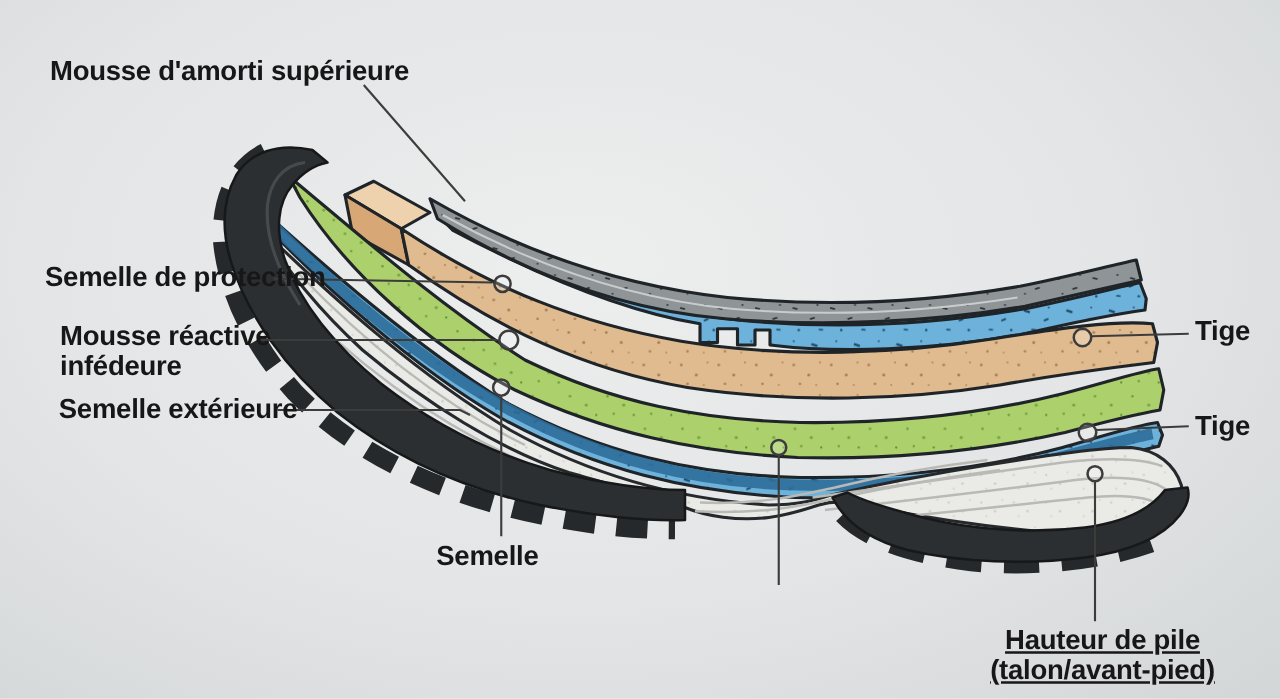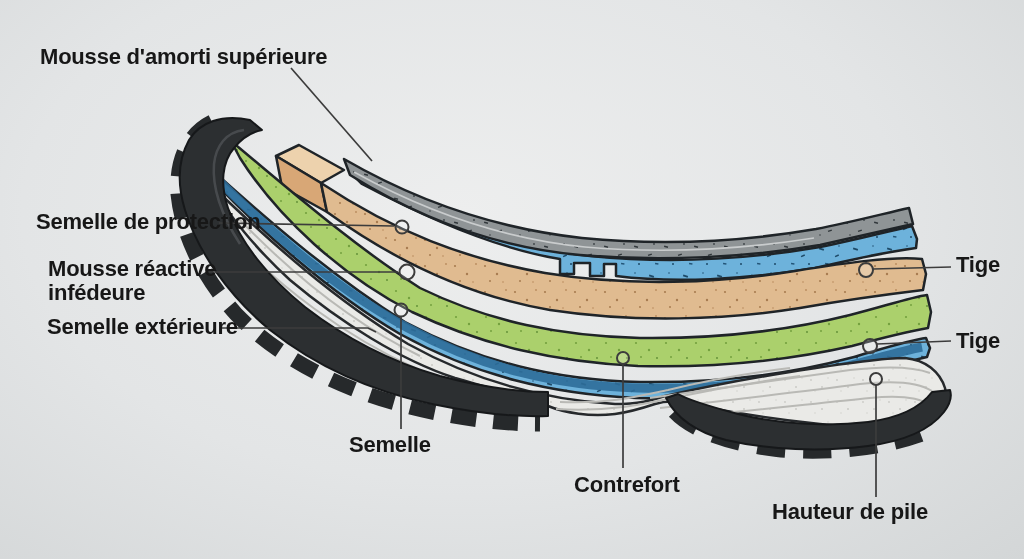--- a/index.html
+++ b/index.html
@@ -3,21 +3,21 @@
 <meta charset="utf-8">
 <style>
   html,body{margin:0;padding:0;}
   body{width:1024px;height:559px;overflow:hidden;
        font-family:"Liberation Sans","DejaVu Sans",sans-serif;}
   .stage{position:relative;width:1024px;height:559px;
          background:radial-gradient(ellipse at 45% 38%, #edeeee 0%, #e3e5e6 55%, #d3d6d7 100%);}
   svg{position:absolute;left:0;top:0;}
   .lbl{position:absolute;font-size:22px;font-weight:600;color:#171717;
        line-height:24px;letter-spacing:-0.2px;white-space:nowrap;}
-  .lbl.center{text-align:left;white-space:normal;}
+  .lbl.center{text-align:center;white-space:normal;text-decoration:underline;}
 </style>
 </head>
 <body>
 
 <div class="stage">
 
   <svg width="1024" height="559" viewBox="0 0 1024 559">
     <defs>
       <pattern id="pGray" width="30" height="24" patternUnits="userSpaceOnUse">
         <rect width="30" height="24" fill="#8f9496"></rect>
@@ -216,23 +216,23 @@
 
   <div class="lbl" style="left:48px;top:257px">
     <div>Mousse réactive</div>
     <div>infédeure</div>
   </div>
 
   <div class="lbl" style="left:47px;top:315px">Semelle extérieure</div>
 
   <div class="lbl" style="left:349px;top:433px">Semelle</div>
 
-  <div class="lbl" style="left:574px;top:473px">Contrefort</div>
 
   <div class="lbl" style="left:956px;top:253px">Tige</div>
 
   <div class="lbl" style="left:956px;top:329px">Tige</div>
 
   <div class="lbl center" style="left:772px;top:500px;width:220px">
     <div>Hauteur de pile</div>
+    <div>(talon/avant-pied)</div>
   </div>
 
 </div>
 
 </body></html>

